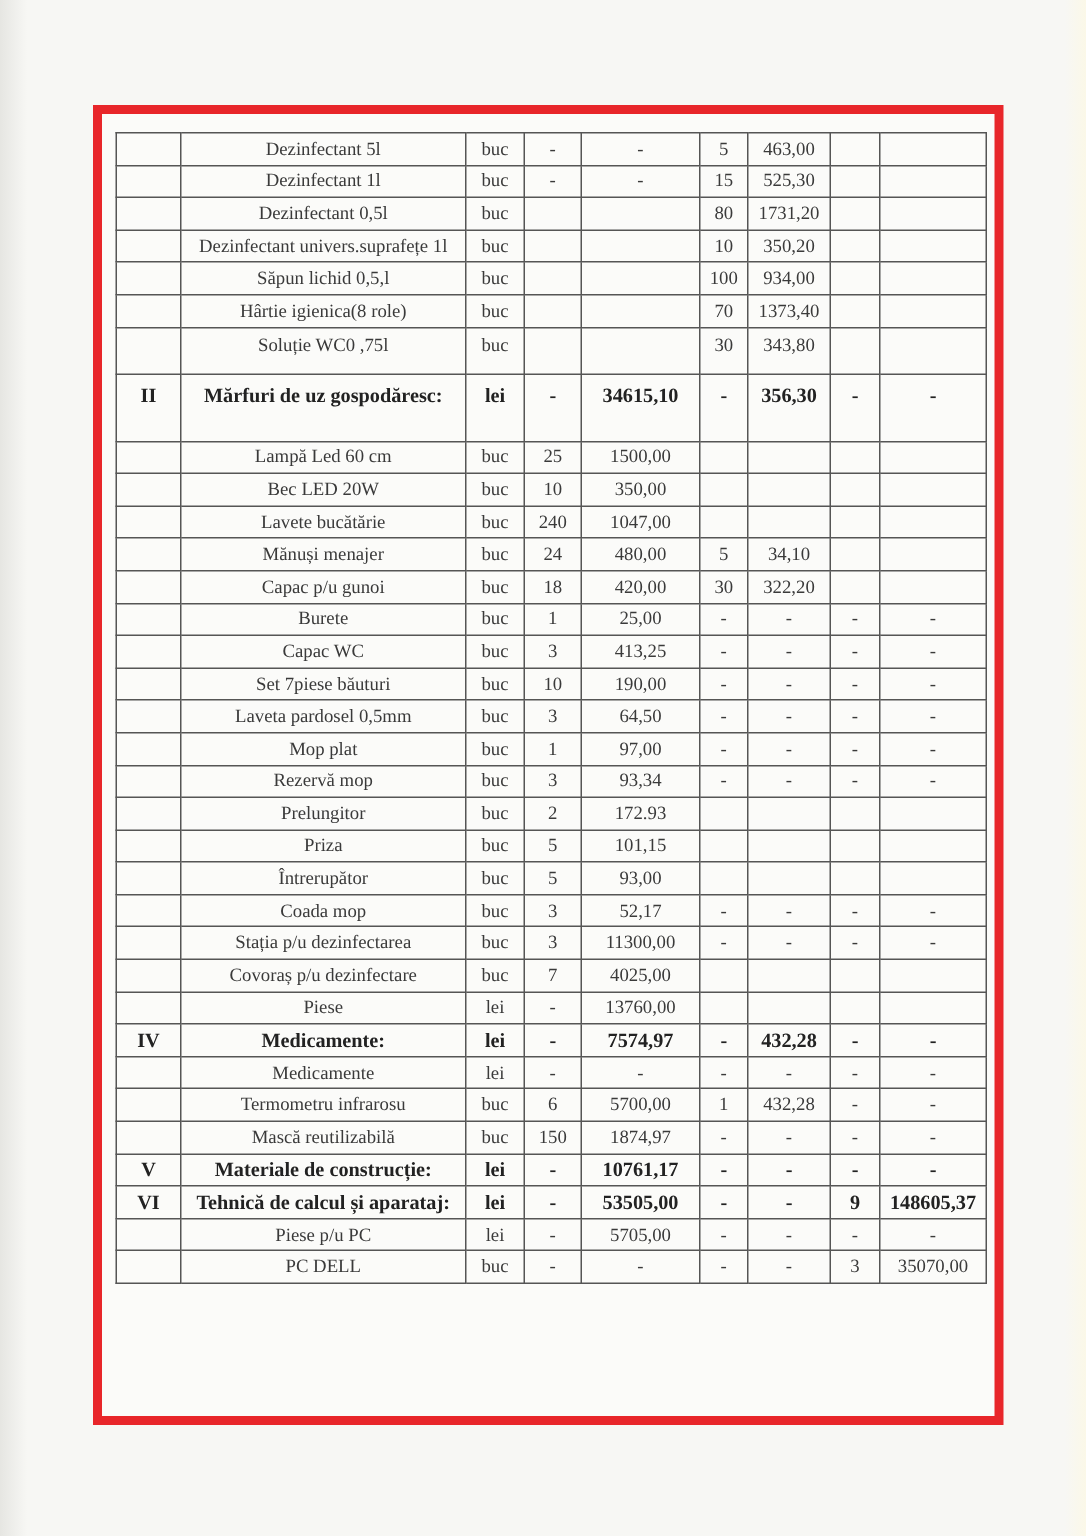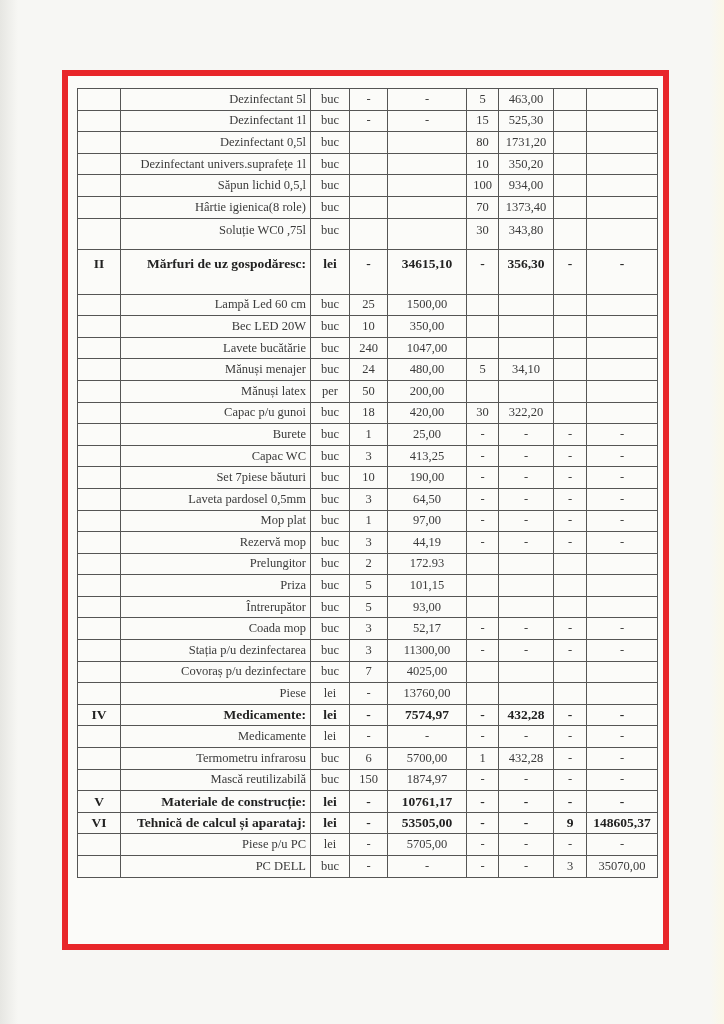--- a/index.html
+++ b/index.html
@@ -35,21 +35,21 @@
   table.doc td {
     border: 1px solid #555;
     padding: 0 4px;
     height: 20.6px;
     vertical-align: middle;
     white-space: nowrap;
     overflow: hidden;
     color: #3a3a3a;
   }
   td.c { text-align: center; }
-  td.l { text-align: right; }
+  td.l { text-align: center; }
   tr.bold td { font-weight: bold; font-size: 13.5px; color: #222; }
   tr.tall td { height: 26px; vertical-align: top; padding-top: 4px; }
   tr.tall-sec td { height: 38px; vertical-align: top; padding-top: 6px; margin-top: 48px; }
 </style>
 </head>
 <body>
 
 <div class="page-shadow"></div>
 <div class="right-edge"></div>
 <div class="frame"></div>
@@ -194,31 +194,20 @@
         <td class="c">buc</td>
         <td class="c">24</td>
         <td class="c">480,00</td>
         <td class="c">5</td>
         <td class="c">34,10</td>
         <td class="c"></td>
         <td class="c"></td>
       </tr>
       <tr>
         <td class="c"></td>
-        <td class="l">Mănuși latex</td>
-        <td class="c">per</td>
-        <td class="c">50</td>
-        <td class="c">200,00</td>
-        <td class="c"></td>
-        <td class="c"></td>
-        <td class="c"></td>
-        <td class="c"></td>
-      </tr>
-      <tr>
-        <td class="c"></td>
         <td class="l">Capac p/u gunoi</td>
         <td class="c">buc</td>
         <td class="c">18</td>
         <td class="c">420,00</td>
         <td class="c">30</td>
         <td class="c">322,20</td>
         <td class="c"></td>
         <td class="c"></td>
       </tr>
       <tr>
@@ -274,21 +263,21 @@
         <td class="c">-</td>
         <td class="c">-</td>
         <td class="c">-</td>
         <td class="c">-</td>
       </tr>
       <tr>
         <td class="c"></td>
         <td class="l">Rezervă mop</td>
         <td class="c">buc</td>
         <td class="c">3</td>
-        <td class="c">44,19</td>
+        <td class="c">93,34</td>
         <td class="c">-</td>
         <td class="c">-</td>
         <td class="c">-</td>
         <td class="c">-</td>
       </tr>
       <tr>
         <td class="c"></td>
         <td class="l">Prelungitor</td>
         <td class="c">buc</td>
         <td class="c">2</td>

